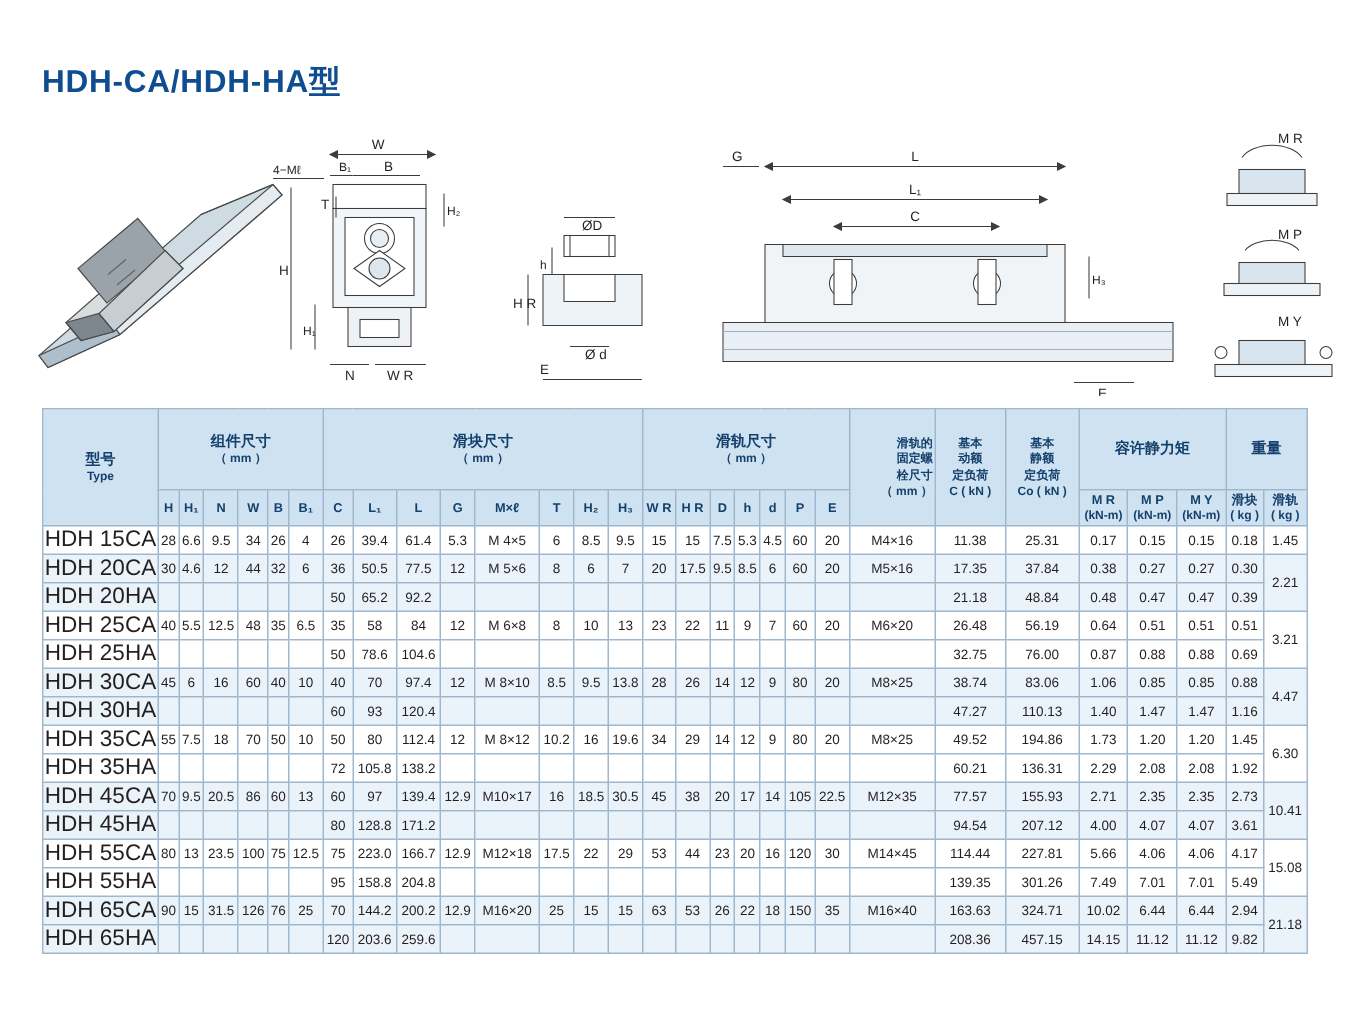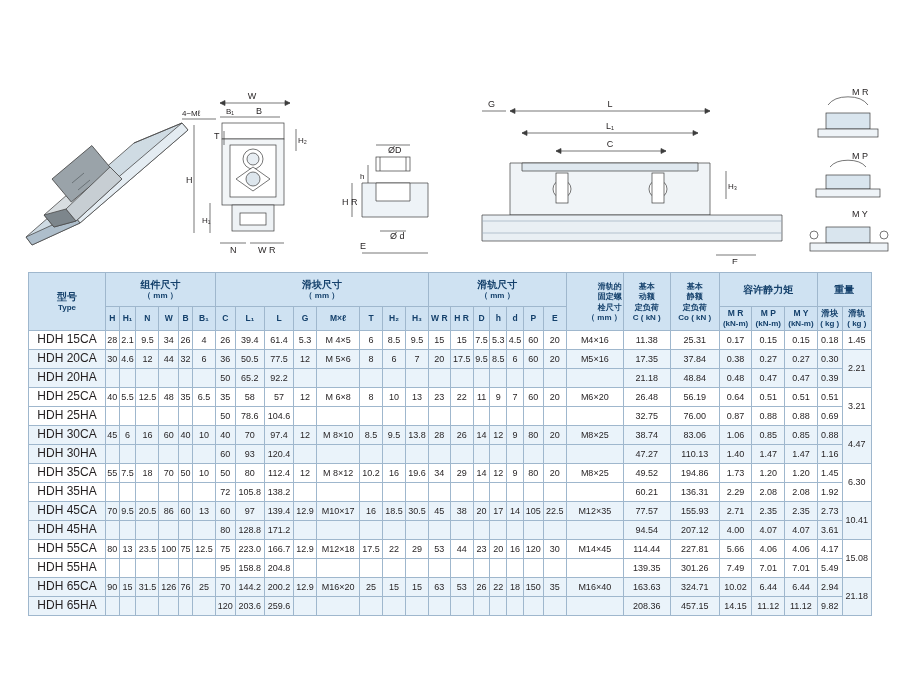--- a/index.html
+++ b/index.html
@@ -32,41 +32,42 @@
     text-align:center;
     vertical-align:middle;
     padding:0;
     line-height:1.15;
   }
   table.spec thead th{
     background:#cfe2f2;
     font-weight:bold;
     font-size:9.5px;
     color:#14406b;
-    padding:6px 1px;
+    padding:16px 1px;
   }
   table.spec thead th.sub{
     font-size:8.5px;font-weight:bold;
     padding:2px 0;
   }
   .grp-title{font-size:10px;}
   .unit{font-size:8px;font-weight:bold;display:block;}
   td.model{
-    text-align:left;padding-left:6px;font-size:12px;white-space:nowrap;
+    text-align:left;padding-left:6px;font-size:15px;white-space:nowrap;
   }
   tbody tr{height:19px;}
   tbody tr.alt td{background:#eaf3fa;}
   tbody tr td{background:#ffffff;}
   tbody tr.alt td{background:#eaf3fa;}
 </style>
 </head>
 <body>
 
 <div class="page">
 
+  <div class="title">HDH-CA/HDH-HA型</div>
 
   <div class="drawings">
 
     <svg class="dwg" style="left:14px;top:20px;" width="175" height="160" viewBox="0 0 175 160">
       <g stroke="#4a4a4a" fill="none" stroke-width="0.8">
         <path d="M18 150 L12 142 L120 48 L168 28 L174 35 L66 128 Z" fill="#cfdbe3"></path>
         <path d="M12 142 L18 150 L66 128 L60 120 Z" fill="#aebecb"></path>
         <path d="M60 120 L66 128 L174 35 L168 28 Z" fill="#e4ecf2"></path>
         <path d="M120 48 L168 28"></path>
         <path d="M40 132 L30 120 L78 78 L96 72 L108 84 L62 126 Z" fill="#d8dde0"></path>
@@ -291,21 +292,21 @@
           <th class="sub">
             <span>滑轨</span>
             <span class="unit">( kg )</span>
           </th>
         </tr>
       </thead>
       <tbody id="tbody">
           <tr>
             <td class="model">HDH 15CA</td>
             <td>28</td>
-            <td>2.1</td>
+            <td>6.6</td>
             <td>9.5</td>
             <td>34</td>
             <td>26</td>
             <td>4</td>
             <td>26</td>
             <td>39.4</td>
             <td>61.4</td>
             <td>5.3</td>
             <td>M 4×5</td>
             <td>6</td>
@@ -393,21 +394,21 @@
           <tr>
             <td class="model">HDH 25CA</td>
             <td>40</td>
             <td>5.5</td>
             <td>12.5</td>
             <td>48</td>
             <td>35</td>
             <td>6.5</td>
             <td>35</td>
             <td>58</td>
-            <td>57</td>
+            <td>84</td>
             <td>12</td>
             <td>M 6×8</td>
             <td>8</td>
             <td>10</td>
             <td>13</td>
             <td>23</td>
             <td>22</td>
             <td>11</td>
             <td>9</td>
             <td>7</td>

